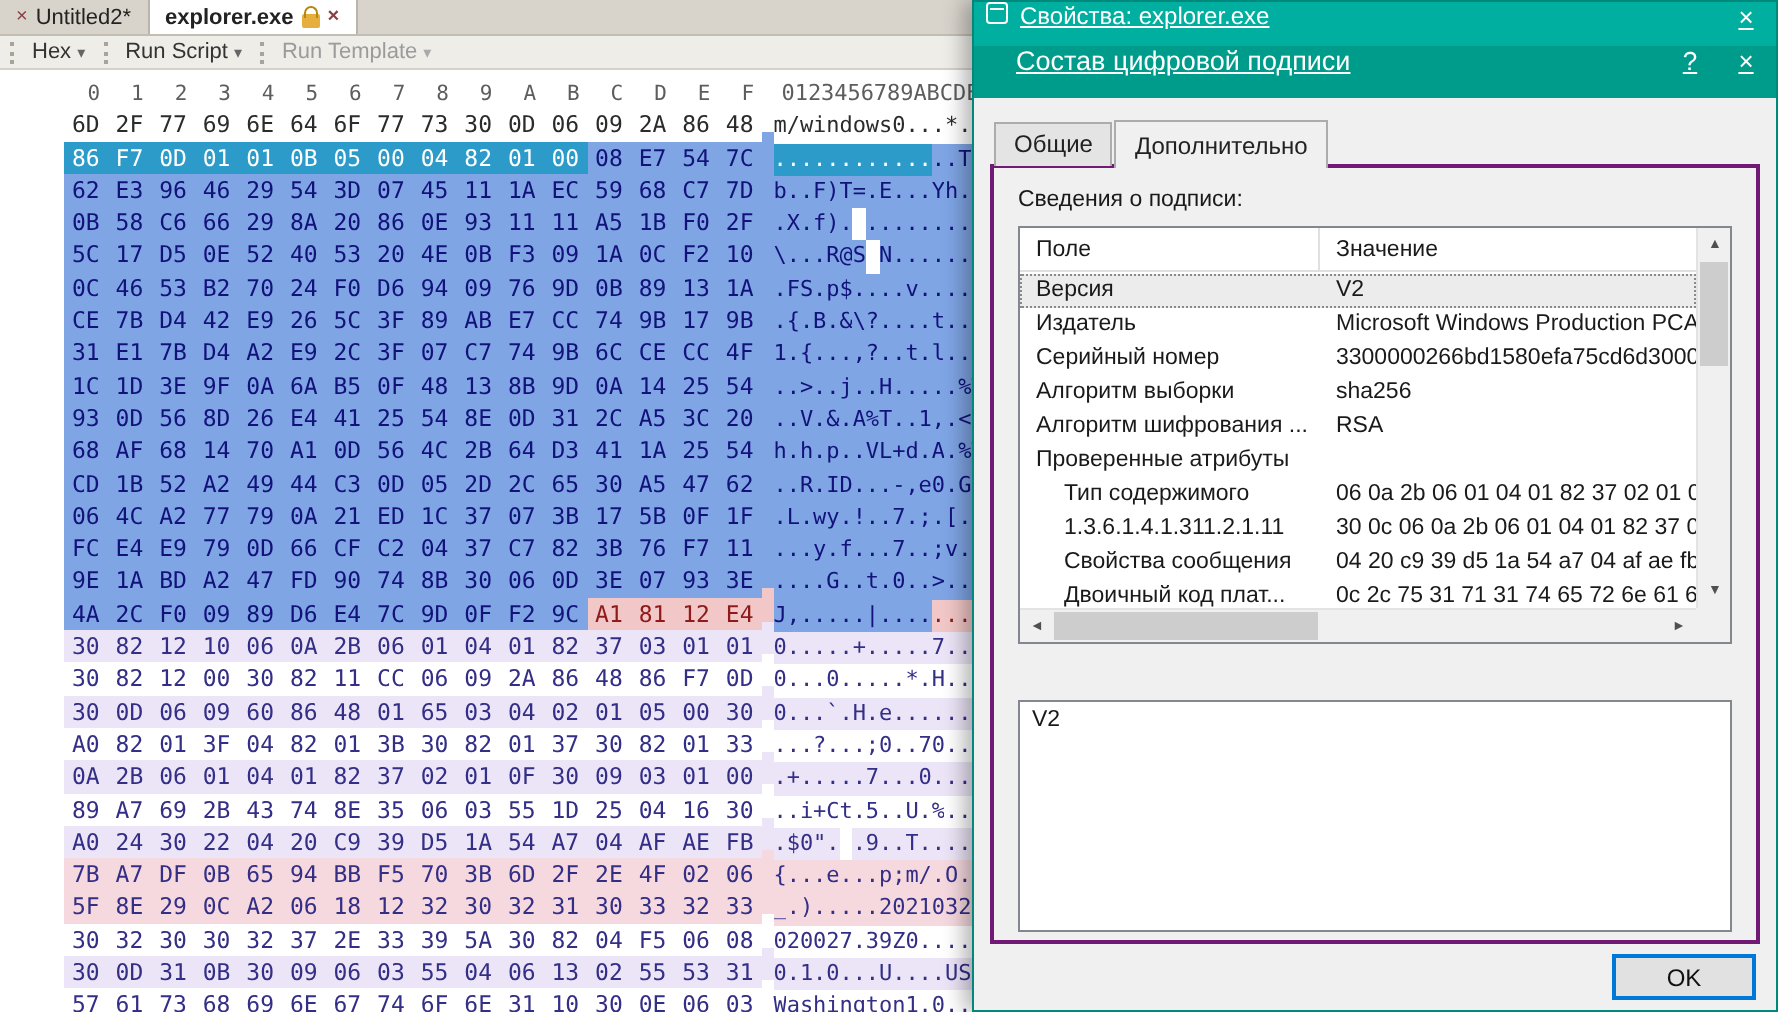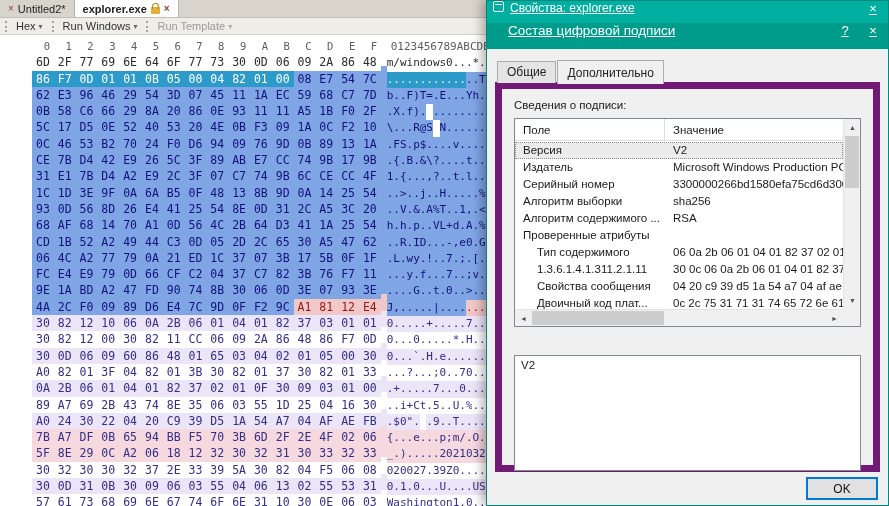--- a/index.html
+++ b/index.html
@@ -56,21 +56,21 @@
   .dlg-icon{width:11px;height:11px;border:1px solid #fff;border-radius:2px;position:relative;flex:0 0 auto;}
   .dlg-icon::before{content:"";position:absolute;left:1px;right:1px;top:2px;border-top:1px solid #fff;}
   .t-title{flex:1;white-space:nowrap;overflow:hidden;}
   .tb-btn{width:30px;text-align:center;font-size:13px;flex:0 0 auto;cursor:default;}
   .tb-help{width:26px;}
 
   .dbody{position:relative;height:458px;}
   .dtabs{position:absolute;left:10px;top:10px;display:flex;align-items:flex-end;z-index:2;font-size:12px;}
   .dtab{padding:3px 9px 4px;border:1px solid #ACACAC;border-bottom:none;background:#E4E4E4;color:#222;margin-right:1px;}
   .dtab.active{background:var(--dialog-bg,#F0F0F0);padding-top:5px;position:relative;top:1px;}
-  .dpanel{position:absolute;left:8px;right:8px;top:33px;height:390px;border:7px solid #701a75;
+  .dpanel{position:absolute;left:8px;right:8px;top:33px;height:390px;border:2px solid #701a75;
           background:var(--dialog-bg,#F0F0F0);}
   .siglabel{position:absolute;left:12px;top:10px;font-size:11.5px;color:#1a1a1a;}
   .tbl{position:absolute;left:12px;right:12px;top:29px;height:209px;border:1px solid #828790;background:#fff;
        font-size:11.5px;color:#1a1a1a;}
   .thead{display:flex;height:22px;line-height:22px;border-bottom:1px solid #E0E0E0;}
   .thead .tf{border-right:1px solid #E0E0E0;}
   .tf{width:150px;flex:0 0 auto;padding-left:8px;white-space:nowrap;overflow:hidden;}
   .tf.ind{padding-left:22px;}
   .tv{flex:1;padding-left:8px;white-space:nowrap;overflow:hidden;}
   .tbody{position:absolute;left:0;right:17px;top:23px;bottom:17px;overflow:hidden;}
@@ -109,21 +109,21 @@
       </div>
     </div>
     <div class="toolbar">
       <span class="grip"></span>
       <div class="titem">
         <span>Hex</span>
         <span class="caret">▾</span>
       </div>
       <span class="grip"></span>
       <div class="titem">
-        <span>Run Windows</span>
+        <span>Run Script</span>
         <span class="caret">▾</span>
       </div>
       <span class="grip"></span>
       <div class="titem disabled">
         <span>Run Template</span>
         <span class="caret">▾</span>
       </div>
     </div>
     <div class="hexhead">
       <span class="cols"><span class="hcol">0</span><span class="hcol">1</span><span class="hcol">2</span><span class="hcol">3</span><span class="hcol">4</span><span class="hcol">5</span><span class="hcol">6</span><span class="hcol">7</span><span class="hcol">8</span><span class="hcol">9</span><span class="hcol">A</span><span class="hcol">B</span><span class="hcol">C</span><span class="hcol">D</span><span class="hcol">E</span><span class="hcol">F</span></span><span class="gapx"></span><span class="asciihead"><span class="ach">0</span><span class="ach">1</span><span class="ach">2</span><span class="ach">3</span><span class="ach">4</span><span class="ach">5</span><span class="ach">6</span><span class="ach">7</span><span class="ach">8</span><span class="ach">9</span><span class="ach">A</span><span class="ach">B</span><span class="ach">C</span><span class="ach">D</span><span class="ach">E</span><span class="ach">F</span></span>
@@ -194,21 +194,21 @@
               </div>
               <div class="trow">
                 <span class="tf">Серийный номер</span>
                 <span class="tv">3300000266bd1580efa75cd6d30000000002</span>
               </div>
               <div class="trow">
                 <span class="tf">Алгоритм выборки</span>
                 <span class="tv">sha256</span>
               </div>
               <div class="trow">
-                <span class="tf">Алгоритм содержимого ...</span>
+                <span class="tf">Алгоритм шифрования ...</span>
                 <span class="tv">RSA</span>
               </div>
               <div class="trow">
                 <span class="tf">Проверенные атрибуты</span>
                 <span class="tv"></span>
               </div>
               <div class="trow">
                 <span class="tf ind">Тип содержимого</span>
                 <span class="tv">06 0a 2b 06 01 04 01 82 37 02 01 04</span>
               </div>

